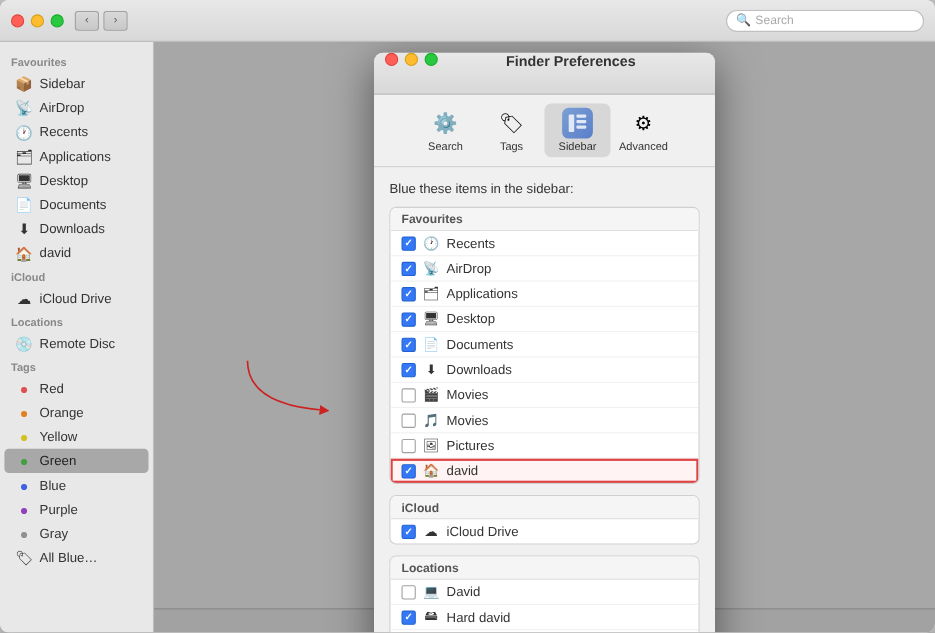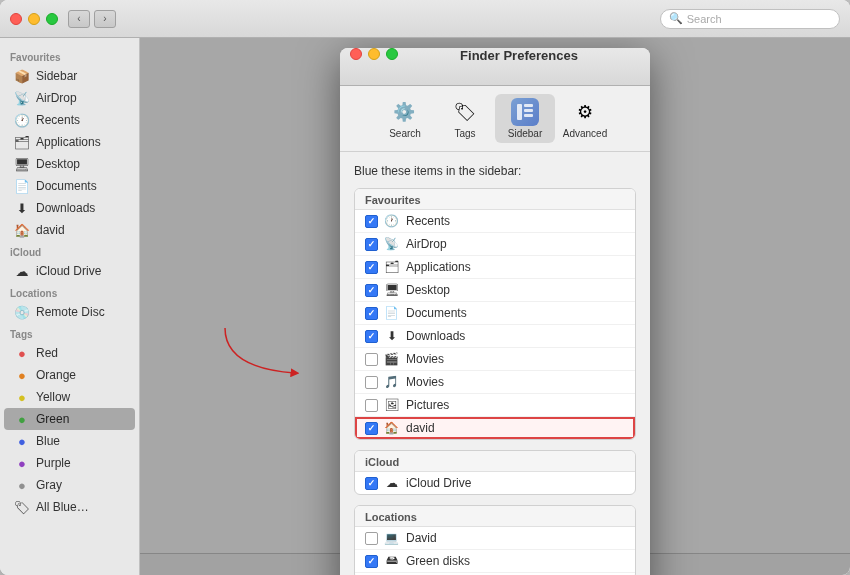--- a/index.html
+++ b/index.html
@@ -591,21 +591,21 @@
               <div class="checkbox-item">
                 <div class="cb-box"></div>
                 <span class="item-icon">💻</span>
                 <span class="item-label">David</span>
               </div>
               <div class="checkbox-item">
                 <div class="cb-box checked">
                     <span class="cb-check">✓</span>
                   </div>
                 <span class="item-icon">🖴</span>
-                <span class="item-label">Green disks</span>
+                <span class="item-label">Hard david</span>
               </div>
               <div class="checkbox-item">
                 
                 
                 
               </div>
 
             </div>
 
           </div>

